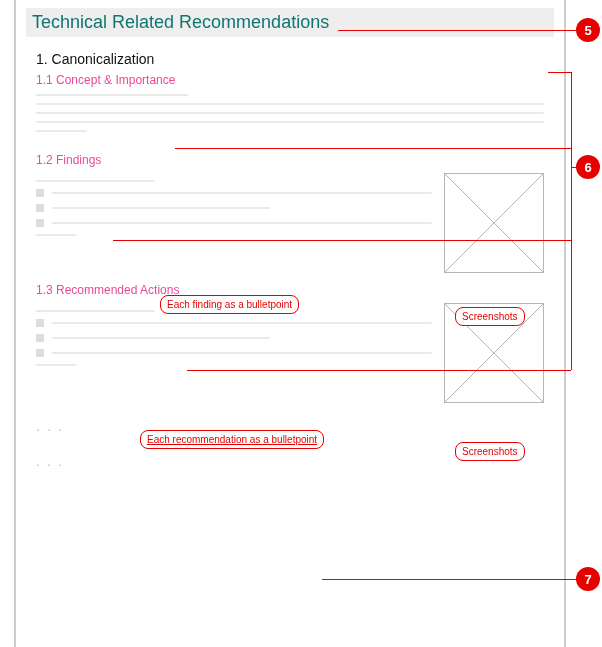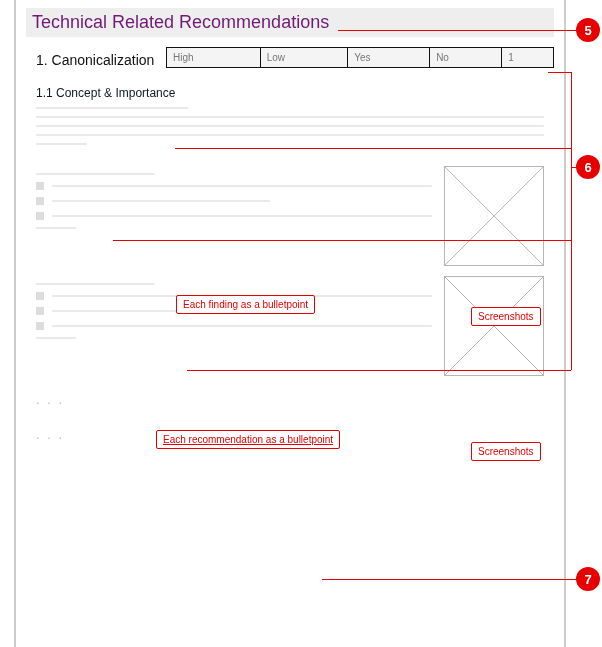--- a/index.html
+++ b/index.html
@@ -22,29 +22,29 @@
     border-left: 2px solid #ccc;
     border-right: 2px solid #ccc;
     background: #fff;
     padding: 8px 10px 0 10px;
   }
   .section-header {
     background: #eee;
     padding: 4px 6px;
     font-size: 18px;
     font-weight: 400;
-    color: #701a75;
+    color: #0f766e;
     margin-bottom: 10px;
     position: relative;
   }
   .row1 {
     display: flex;
-    gap: 0;
+    gap: 8px;
     align-items: flex-end;
-    margin-bottom: 18px;
+    margin-bottom: 6px;
   }
   .item-title {
     font-size: 14px;
     color: #111;
     white-space: nowrap;
     padding-top: 4px;
     flex: 0 0 auto;
     min-width: 140px;
     padding-left: 10px;
   }
@@ -64,21 +64,21 @@
     background: #f4f4f4;
     font-size: 9.5px;
     line-height: 1.2;
   }
   .info-table td {
     background: #f4f4f4;
     color: #777;
   }
   .sub-heading {
     font-size: 12px;
-    color: #0f172a;
+    color: #ec4899;
     padding-left: 10px;
     margin-bottom: 6px;
     position: relative;
   }
   .lines {
     padding: 0 10px 14px 10px;
   }
   .line {
     height: 2px;
     background: #e9e9e9;
@@ -140,24 +140,23 @@
     letter-spacing: 2px;
   }
   
   .anno-label {
     position: absolute;
     border: 1px solid #e60000;
     color: #e60000;
     background: #fff;
     font-size: 10px;
     padding: 3px 6px;
-    border-radius: 2px;
+    border-radius: 8px;
     white-space: nowrap;
     z-index: 20;
-    margin-left: 16px;
   }
   .anno-circle {
     position: absolute;
     width: 24px;
     height: 24px;
     border-radius: 50%;
     background: #e60000;
     color: #fff;
     font-size: 13px;
     font-weight: 700;
@@ -183,60 +182,55 @@
     <span>Technical Related Recommendations</span>
   </div>
 
   <div class="row1">
     <div class="item-title">
       <span>1.</span>
       <span>Canonicalization</span>
     </div>
     <table class="info-table">
       <tbody>
-      <tr>
-        <td>High</td>
-        <td>Low</td>
-        <td>Yes</td>
-        <td>No</td>
-        <td>1</td>
-      </tr>
     </tbody>
       </table>
   </div>
 
   <div class="sub-heading">1.1 Concept &amp; Importance</div>
   <div class="lines">
     <div class="line short30"></div>
     <div class="line"></div>
     <div class="line"></div>
     <div class="line"></div>
     <div class="line short10"></div>
   </div>
 
+  <div class="sub-heading">1.2 Findings</div>
   <div class="bullets-area">
     <div class="bullets">
       <div class="line short30" style="margin-left:0;"></div>
       <div class="bullet-row">
         <div class="bullet-sq"></div>
         <div class="bullet-line"></div>
       </div>
       <div class="bullet-row">
         <div class="bullet-sq"></div>
         <div class="bullet-line short"></div>
       </div>
       <div class="bullet-row">
         <div class="bullet-sq"></div>
         <div class="bullet-line"></div>
       </div>
       <div class="line short10" style="margin-left:0;"></div>
     </div>
     <div class="placeholder"></div>
   </div>
 
+  <div class="sub-heading">1.3 Recommended Actions</div>
   <div class="bullets-area">
     <div class="bullets">
       <div class="line short30" style="margin-left:0;"></div>
       <div class="bullet-row">
         <div class="bullet-sq"></div>
         <div class="bullet-line"></div>
       </div>
       <div class="bullet-row">
         <div class="bullet-sq"></div>
         <div class="bullet-line short"></div>

